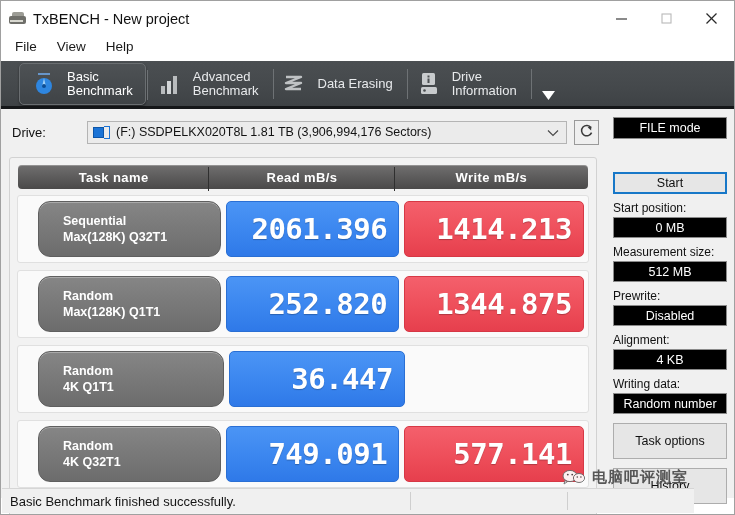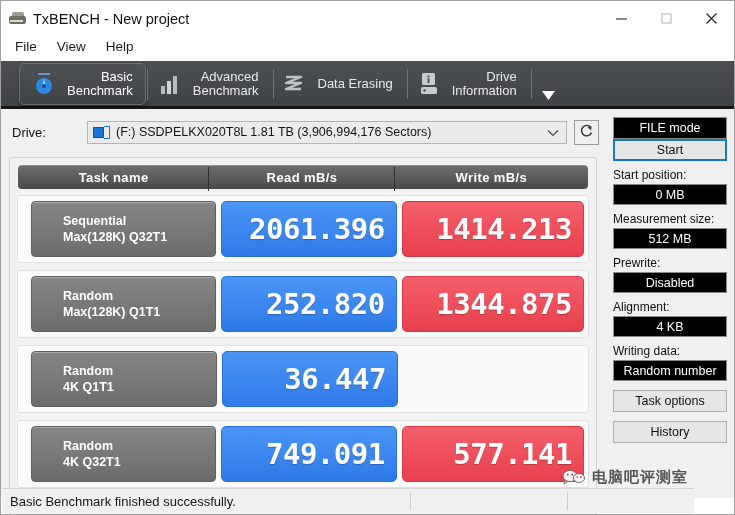--- a/index.html
+++ b/index.html
@@ -135,21 +135,20 @@
     flex: none;
     display: flex;
     align-items: center;
     justify-content: center;
   }
   .tab-label {
     font-size: 13px;
     line-height: 14px;
     color: #e8eaec;
     white-space: pre-line;
-    text-align: right;
   }
   .tab.active .tab-label { color: #ffffff; }
   .overflow-arrow {
     margin-left: 10px;
     width: 20px;
     display: flex;
     align-items: flex-end;
     justify-content: center;
     height: 42px;
     padding-bottom: 4px;
@@ -282,30 +281,30 @@
     border: 1px solid #e0e0e0;
     border-radius: 3px;
     box-sizing: border-box;
     display: flex;
     align-items: center;
     padding: 0 4px;
   }
   .task-cell {
     width: 186px;
     height: 56px;
-    margin-left: 9px;
-    border-radius: 4px;
+    margin-left: 16px;
+    border-radius: 12px;
     background: linear-gradient(#868686, #7a7a7a 45%, #6c6c6c);
     border: 1px solid #5f5f5f;
     box-sizing: border-box;
     box-shadow: inset 0 1px 0 rgba(255,255,255,.3);
     display: flex;
     flex-direction: column;
     justify-content: center;
-    padding-left: 31px;
+    padding-left: 24px;
   }
   .task-l1 {
     font-size: 12.5px;
     font-weight: bold;
     color: #ffffff;
     line-height: 15px;
   }
   .task-l2 {
     font-size: 12.5px;
     font-weight: bold;
@@ -349,20 +348,21 @@
     width: 114px; height: 22px;
     background: #000000;
     border: 1px solid #8a8a8a;
     box-sizing: border-box;
     color: #ffffff;
     font-size: 12.5px;
     display: flex; align-items: center; justify-content: center;
   }
   .start-btn {
     width: 114px; height: 22px;
+    margin-top: 33px;
     background: #e6e6e6;
     border: 2px solid #1878c8;
     box-sizing: border-box;
     color: #101010;
     font-size: 12.5px;
     display: flex; align-items: center; justify-content: center;
   }
   .field-label {
     font-size: 12px;
     color: #101010;
@@ -372,21 +372,21 @@
   .field-value {
     width: 114px; height: 21px;
     background: #000000;
     border: 1px solid #8a8a8a;
     box-sizing: border-box;
     color: #ffffff;
     font-size: 12.5px;
     display: flex; align-items: center; justify-content: center;
   }
   .plain-btn {
-    width: 114px; height: 22px;
+    width: 114px; height: 36px;
     margin-top: 9px;
     background: #e6e6e6;
     border: 1px solid #adadad;
     box-sizing: border-box;
     color: #101010;
     font-size: 12.5px;
     display: flex; align-items: center; justify-content: center;
   }
 
   

